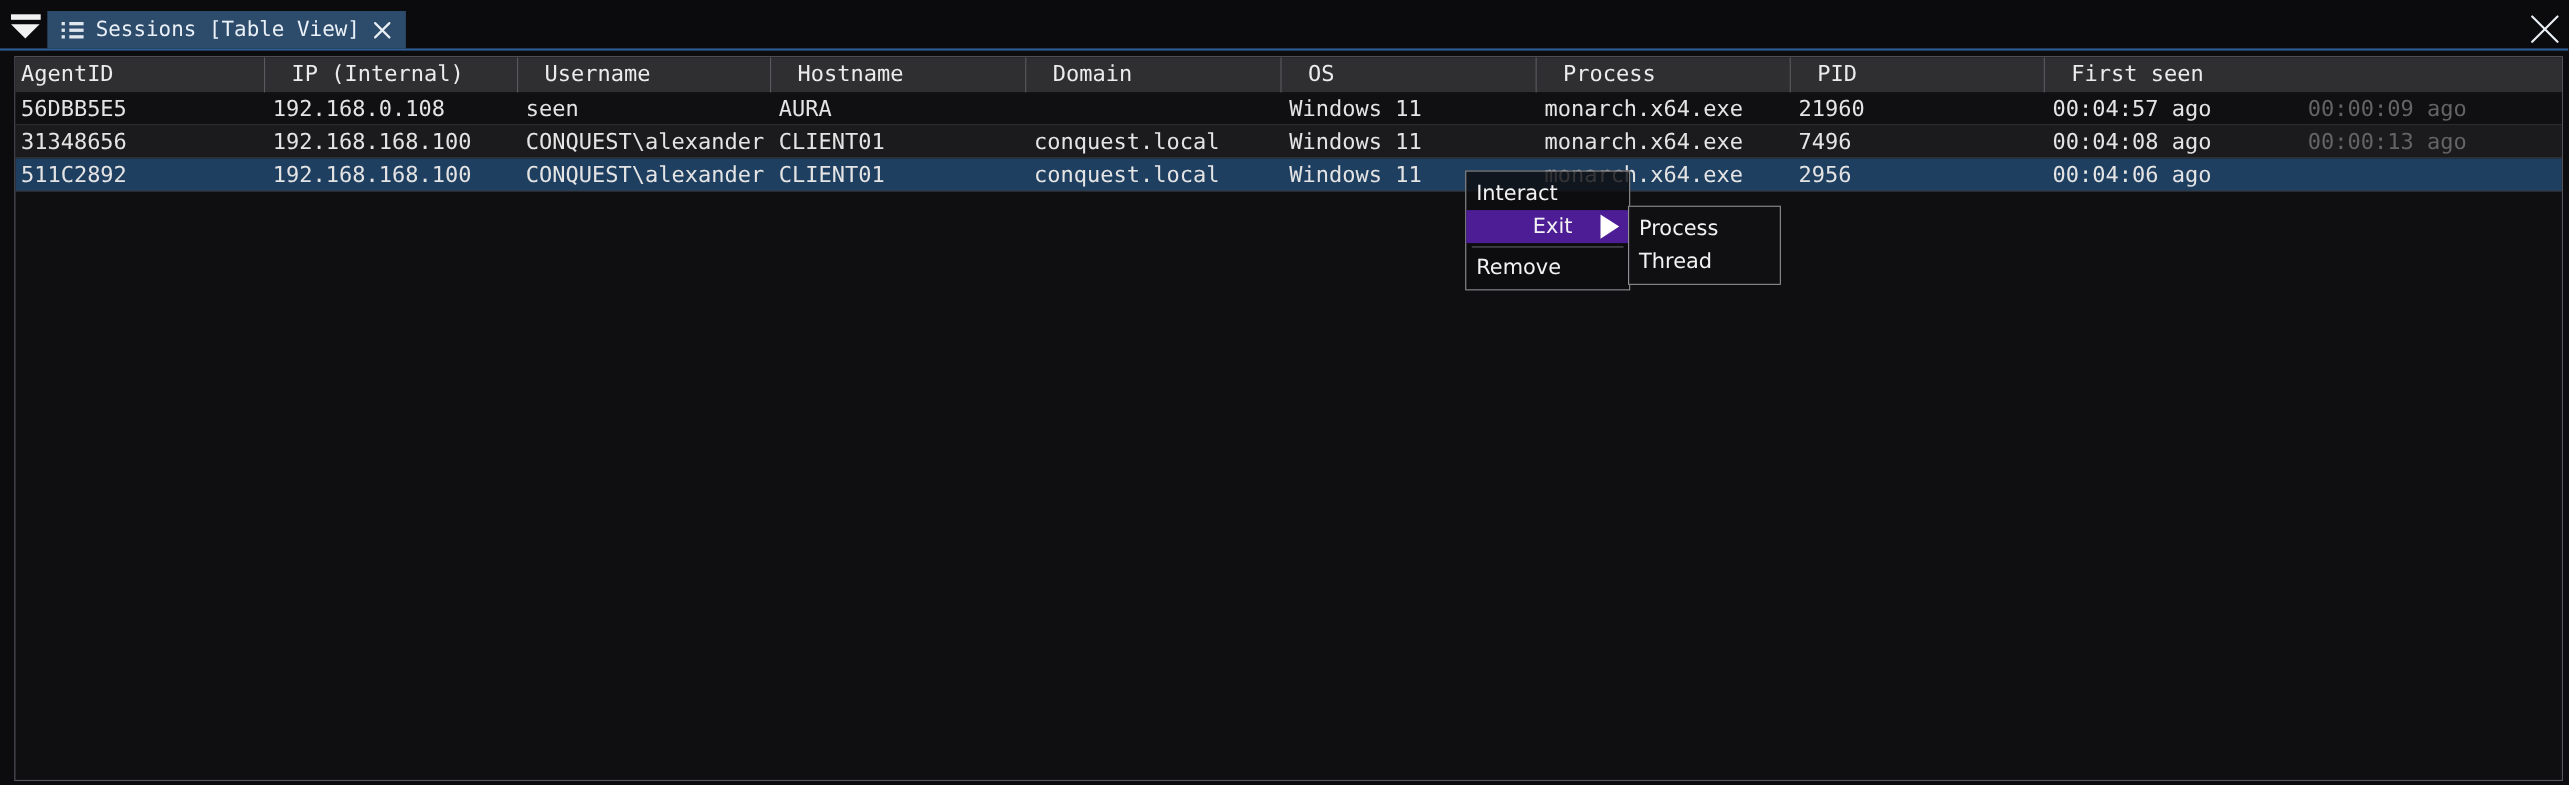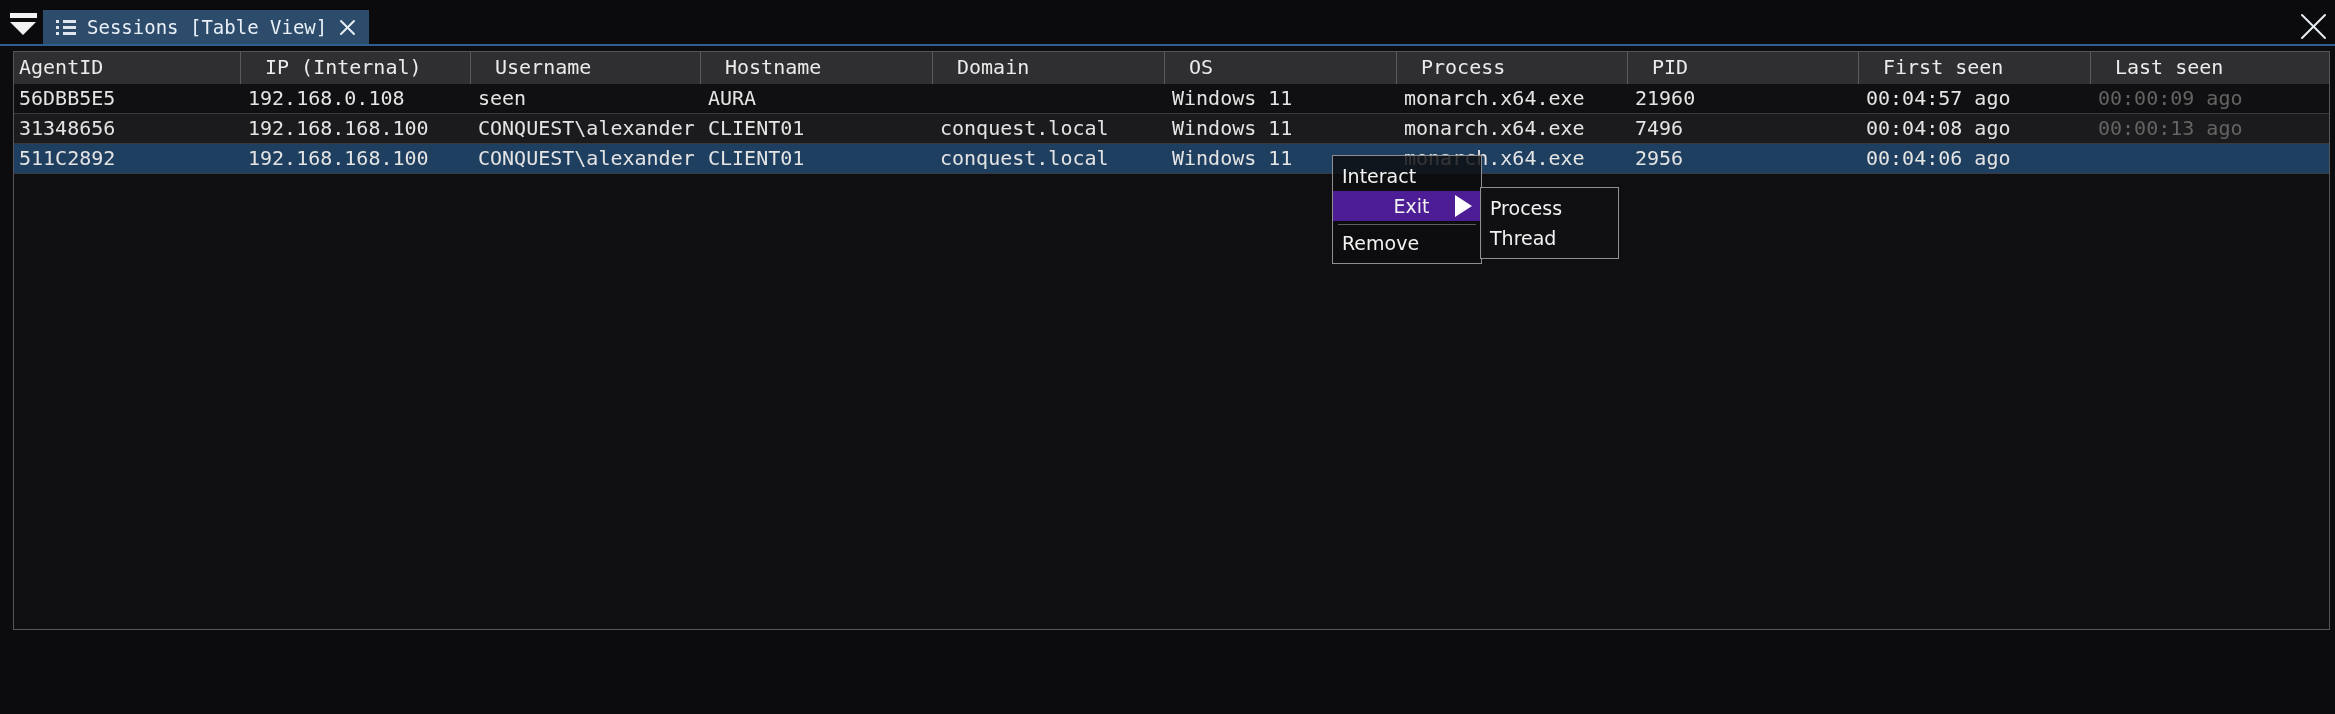--- a/index.html
+++ b/index.html
@@ -19,21 +19,21 @@
   .list-icon .li-row { display:flex; align-items:center; gap:4px; height:3px; }
   .list-icon .dot { width:3px; height:3px; background:#dfe6ee; }
   .list-icon .ln  { flex:1; height:3px; background:#dfe6ee; }
   .tab-label { color:#eaf0f7; font-size:19px; white-space:nowrap; }
   .tab-close { width:18px; height:18px; display:flex; align-items:center; justify-content:center; cursor:pointer; }
   .win-close { position:absolute; right:7px; top:11px; width:30px; height:30px;
       display:flex; align-items:center; justify-content:center; cursor:pointer; }
   .accent-line { position:absolute; left:0; top:44px; width:2335px; height:2px; background:#2f5d92; }
 
   
-  .panel { position:absolute; left:13px; top:51px; width:2317px; height:579px;
+  .panel { position:absolute; left:13px; top:51px; width:2317px; height:659px;
       border:1px solid #55565c; background:#0f0f11; overflow:hidden; }
   .grid-row { display:grid;
       grid-template-columns:226px 230px 230px 232px 232px 232px 231px 231px 232px minmax(0,1fr); }
   .thead { height:32px; background:#2f2f32; }
   .th { color:#ebebeb; font-size:20px; line-height:31px; padding-left:24px;
       border-left:1px solid #5a5a5e; white-space:nowrap; overflow:hidden; cursor:pointer; }
   .th:first-child { border-left:none; padding-left:5px; }
   .tr { height:30px; border-bottom:1px solid #39393c; cursor:pointer; }
   .tr:nth-child(odd)  { background:#101012; }
   .tr:nth-child(even) { background:#1b1b1d; }
@@ -114,21 +114,20 @@
   <div class="th">Domain</div>
 
   <div class="th">OS</div>
 
   <div class="th">Process</div>
 
   <div class="th">PID</div>
 
   <div class="th">First seen</div>
 
-  <div class="th">Last seen</div>
 </div>
   <div>
   <div class="grid-row tr">
     <div class="td">56DBB5E5</div>
     <div class="td">192.168.0.108</div>
     <div class="td">seen</div>
     <div class="td">AURA</div>
     <div class="td"></div>
     <div class="td">Windows 11</div>
     <div class="td">monarch.x64.exe</div>

